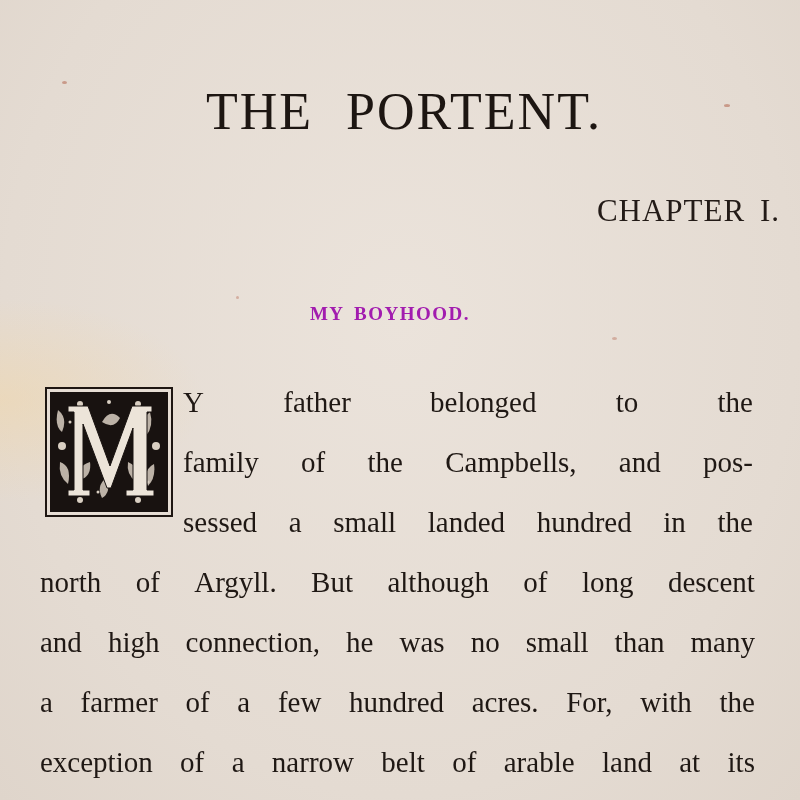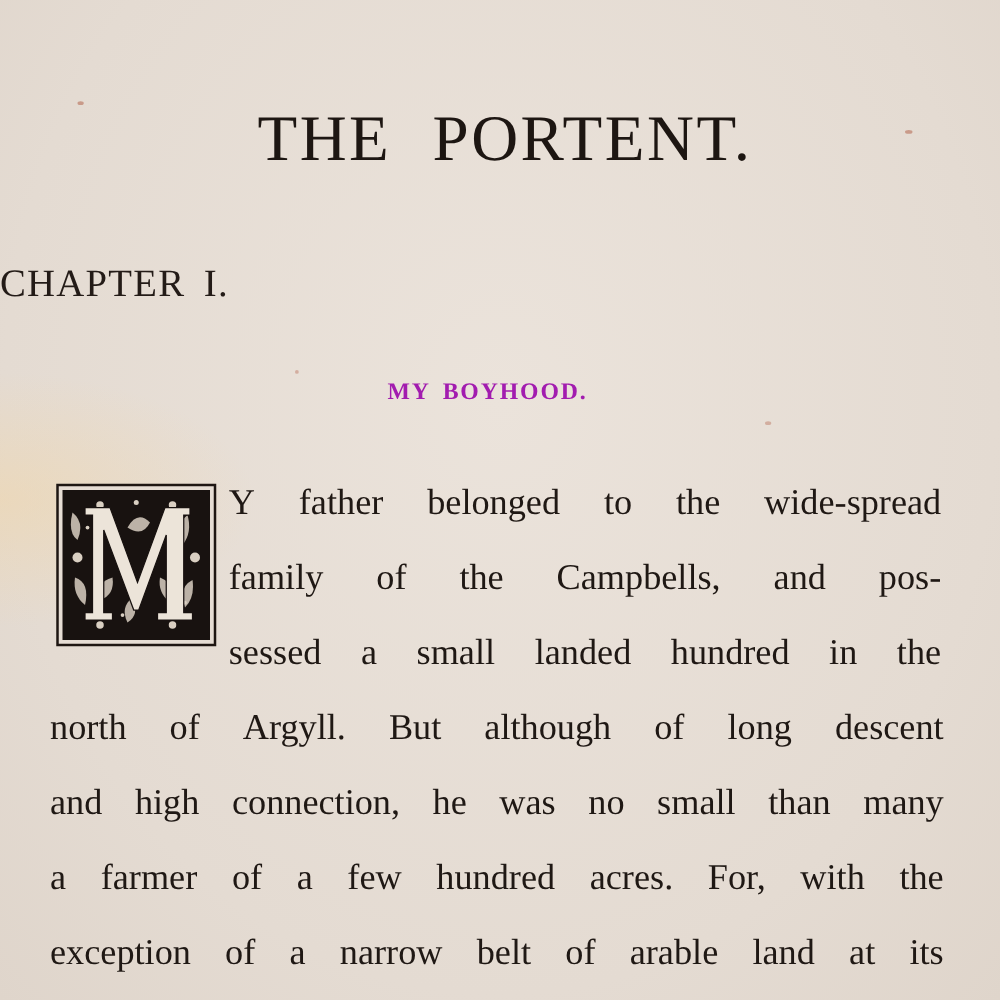--- a/index.html
+++ b/index.html
@@ -31,24 +31,24 @@
       width: 780px;
       text-align: center;
       font-size: 52px;
       letter-spacing: 2px;
       word-spacing: 18px;
       color: #1d1612;
       margin-left: 14px;
     }
     .chapter {
       position: absolute;
-      top: 209px;
+      top: 193px;
       left: 0;
       width: 780px;
-      text-align: left;
+      text-align: right;
       font-size: 31px;
       letter-spacing: 1px;
       word-spacing: 6px;
       color: #231b17;
     }
     .subhead {
       position: absolute;
       top: 303px;
       left: 0;
       width: 780px;
@@ -134,21 +134,20 @@
     </svg>
   </div>
 </div>
 
 <div class="line" style="left:183px;top:388px;width:570px;">
     <span class="w">Y</span>
     <span class="w">father</span>
     <span class="w">belonged</span>
     <span class="w">to</span>
     <span class="w">the</span>
-    <span class="w">wide-spread</span>
   </div>
 <div class="line" style="left:183px;top:448px;width:570px;">
     <span class="w">family</span>
     <span class="w">of</span>
     <span class="w">the</span>
     <span class="w">Campbells,</span>
     <span class="w">and</span>
     <span class="w">pos-</span>
   </div>
 <div class="line" style="left:183px;top:508px;width:570px;justify-content:space-between;">

